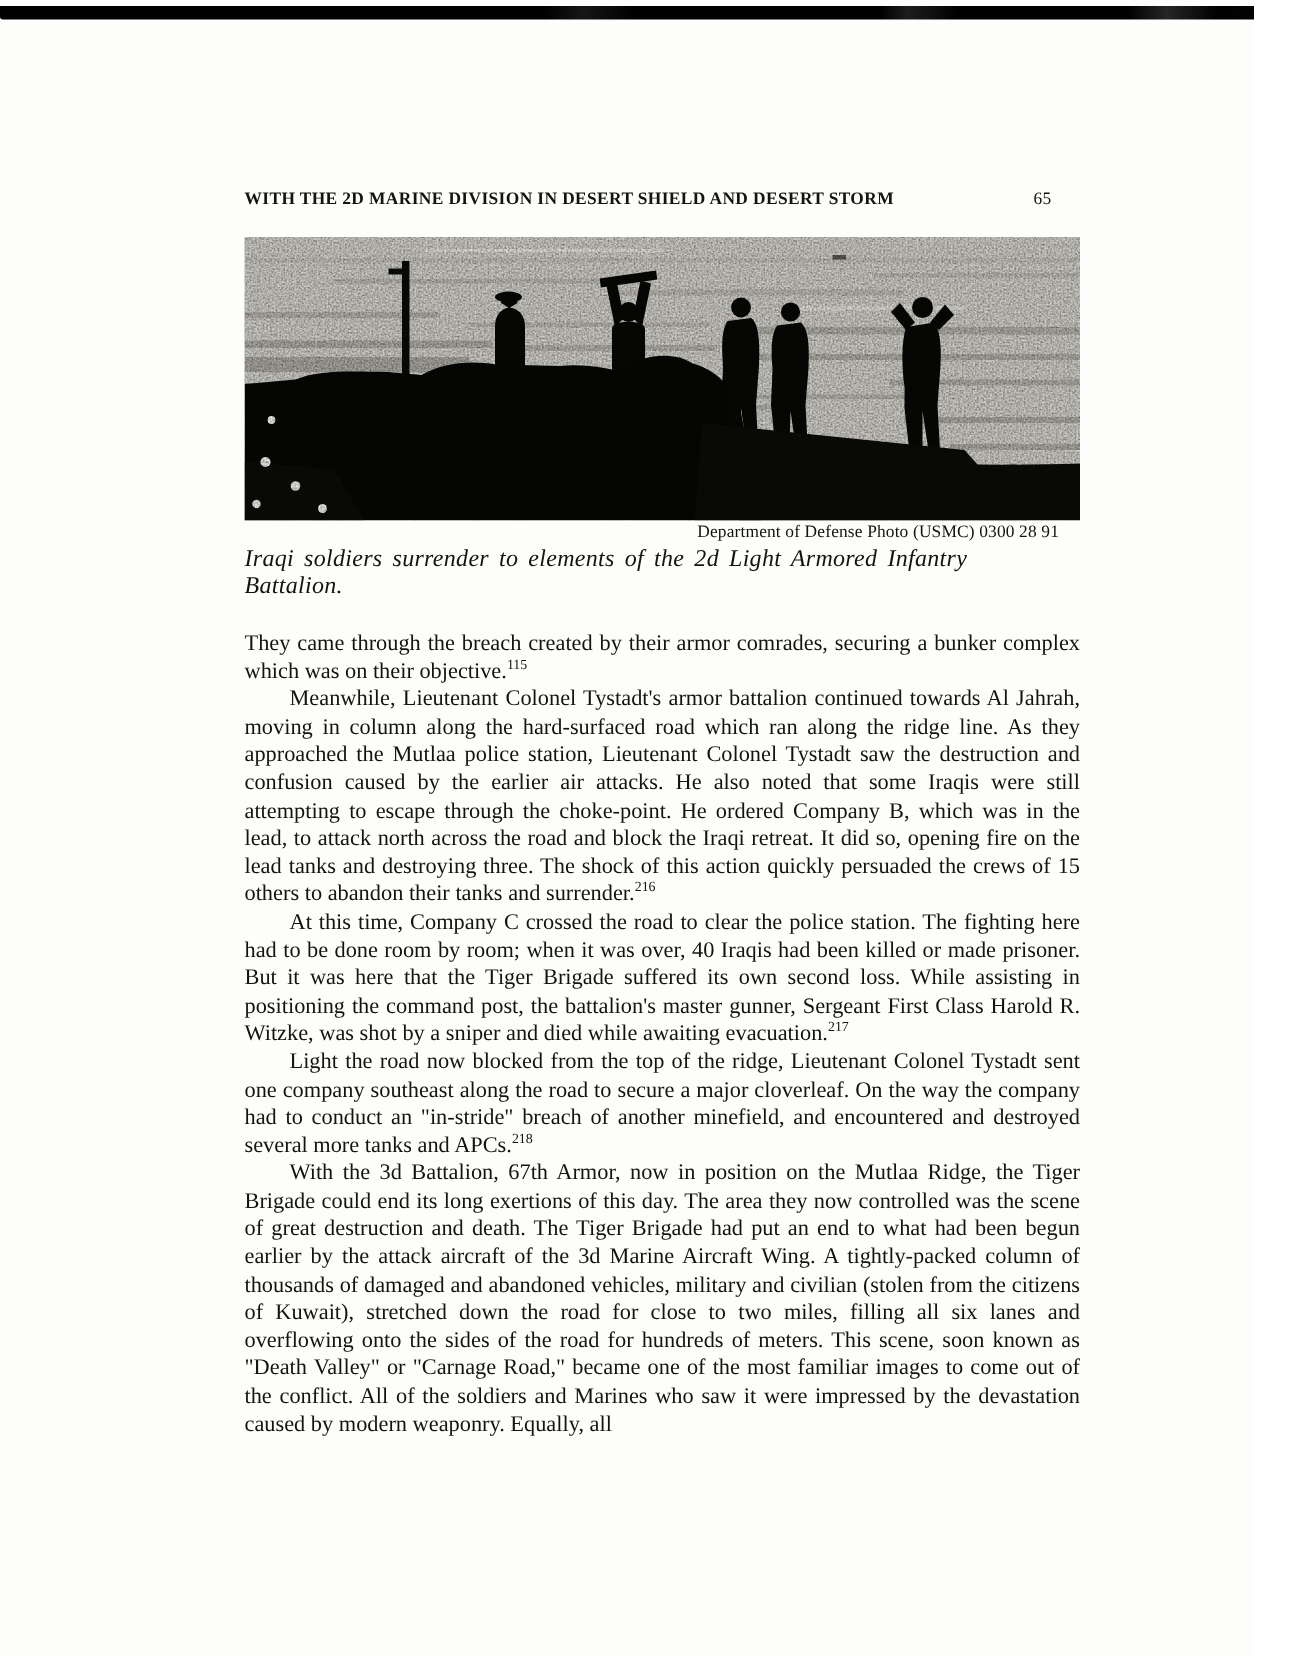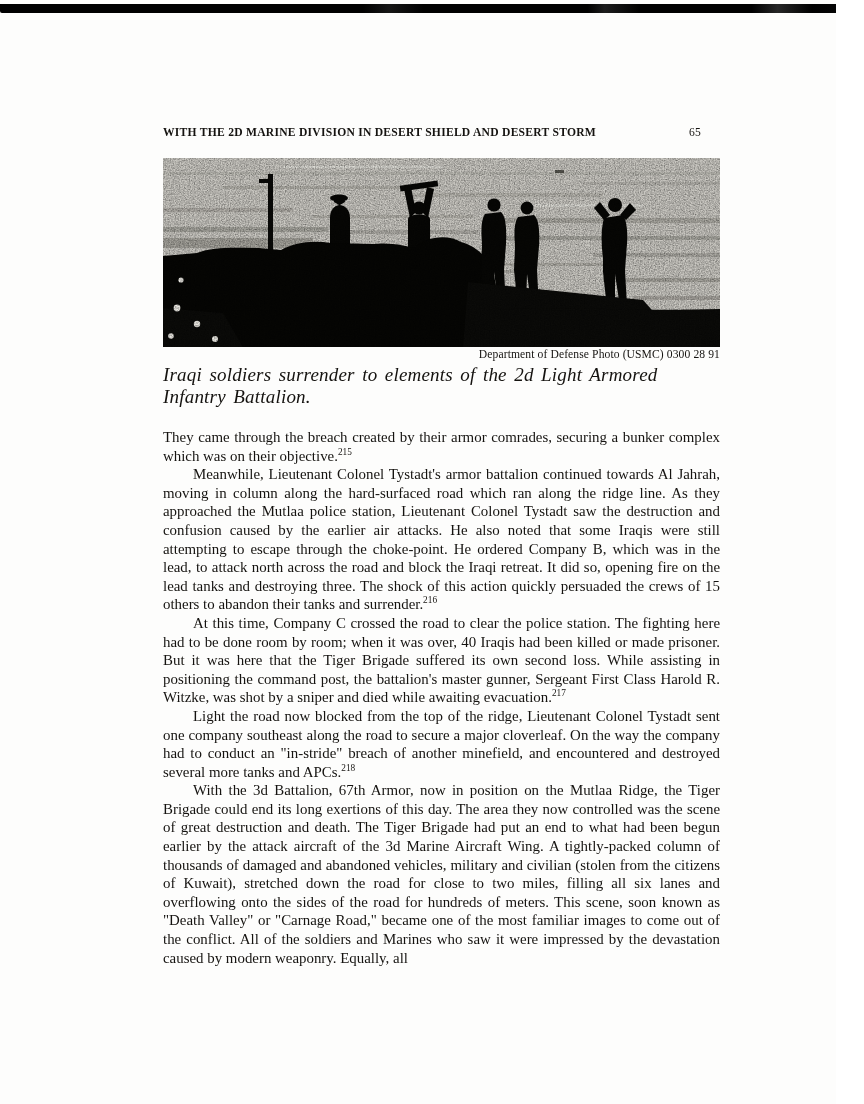--- a/index.html
+++ b/index.html
@@ -16,25 +16,25 @@
     background:linear-gradient(90deg,#000 0%,#000 42%,#161616 45%,#000 49%,#000 68%,#1d1d1d 70%,#000 74%,#000 87%,#262626 90%,#000 94%,#0a0a0a 100%);
     border-radius:0 0 2px 2px;
   }
   .content{position:absolute;left:163px;top:126px;width:557px;}
   .running-head{
     position:relative;height:15px;
     font-size:11.6px;font-weight:bold;letter-spacing:0.25px;
     white-space:nowrap;
   }
   .running-head .pagenum{position:absolute;left:489px;top:0;font-weight:normal;padding-left:37px;}
-  figure{margin:17px 0 0 0;padding:0;}
+  figure{margin:17px 14px 0 0;padding:0;}
   .photo{width:557px;height:189px;overflow:hidden;background:#c9c7c1;}
   .photo svg{display:block;}
   .credit{margin-top:1px;text-align:right;font-size:11.6px;letter-spacing:0.1px;}
-  .caption{margin-top:3px;font-style:italic;font-size:19px;letter-spacing:0.2px;word-spacing:2.5px;}
+  .caption{margin-top:3px;font-style:italic;font-size:16px;letter-spacing:0.2px;word-spacing:2.5px;}
   .bodytext{margin-top:20px;font-size:14.9px;line-height:18.6px;text-align:justify;}
   .bodytext p{margin:0;padding:0;text-indent:30px;}
   .bodytext p.noindent{text-indent:0;}
   sup{font-size:9.3px;line-height:0;letter-spacing:0;}
 </style>
 </head>
 <body>
 
 <div class="page">
   <div class="scan-bar"></div>
@@ -131,21 +131,21 @@
           </g>
 
           <rect x="0" y="0" width="557" height="189" filter="url(#grain)" opacity="0.45"></rect>
         </svg>
       </div>
       <div class="credit">Department of Defense Photo (USMC) 0300 28 91</div>
       <figcaption class="caption">Iraqi soldiers surrender to elements of the 2d Light Armored Infantry Battalion.</figcaption>
     </figure>
 
     <div class="bodytext">
-      <p class="noindent"><span>They came through the breach created by their armor comrades, securing a bunker complex which was on their objective.</span><sup>215</sup></p>
+      <p class="noindent"><span>They came through the breach created by their armor comrades, securing a bunker complex which was on their objective.</span><sup>115</sup></p>
       <p><span>Meanwhile, Lieutenant Colonel Tystadt's armor battalion continued towards Al Jahrah, moving in column along the hard-surfaced road which ran along the ridge line. As they approached the Mutlaa police station, Lieutenant Colonel Tystadt saw the destruction and confusion caused by the earlier air attacks. He also noted that some Iraqis were still attempting to escape through the choke-point. He ordered Company B, which was in the lead, to attack north across the road and block the Iraqi retreat. It did so, opening fire on the lead tanks and destroying three. The shock of this action quickly persuaded the crews of 15 others to abandon their tanks and surrender.</span><sup>216</sup></p>
       <p><span>At this time, Company C crossed the road to clear the police station. The fighting here had to be done room by room; when it was over, 40 Iraqis had been killed or made prisoner. But it was here that the Tiger Brigade suffered its own second loss. While assisting in positioning the command post, the battalion's master gunner, Sergeant First Class Harold R. Witzke, was shot by a sniper and died while awaiting evacuation.</span><sup>217</sup></p>
       <p><span>Light the road now blocked from the top of the ridge, Lieutenant Colonel Tystadt sent one company southeast along the road to secure a major cloverleaf. On the way the company had to conduct an "in-stride" breach of another minefield, and encountered and destroyed several more tanks and APCs.</span><sup>218</sup></p>
       <p><span>With the 3d Battalion, 67th Armor, now in position on the Mutlaa Ridge, the Tiger Brigade could end its long exertions of this day. The area they now controlled was the scene of great destruction and death. The Tiger Brigade had put an end to what had been begun earlier by the attack aircraft of the 3d Marine Aircraft Wing. A tightly-packed column of thousands of damaged and abandoned vehicles, military and civilian (stolen from the citizens of Kuwait), stretched down the road for close to two miles, filling all six lanes and overflowing onto the sides of the road for hundreds of meters. This scene, soon known as "Death Valley" or "Carnage Road," became one of the most familiar images to come out of the conflict. All of the soldiers and Marines who saw it were  impressed by the  devastation caused by modern weaponry.  Equally,  all</span></p>
     </div>
 
   </div>
 </div>
 
 </body></html>

